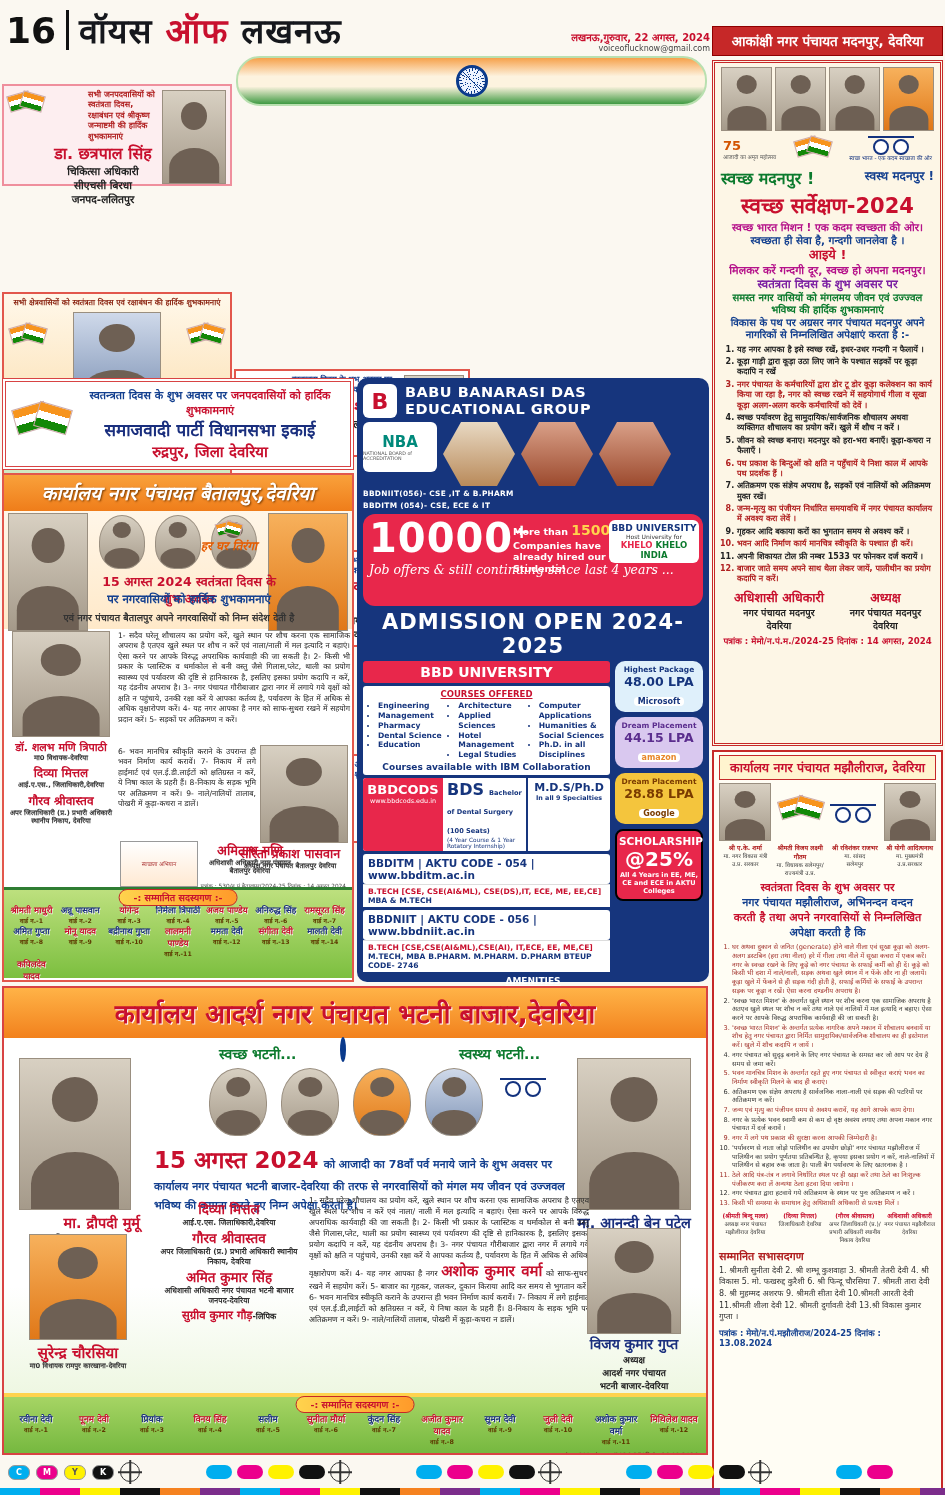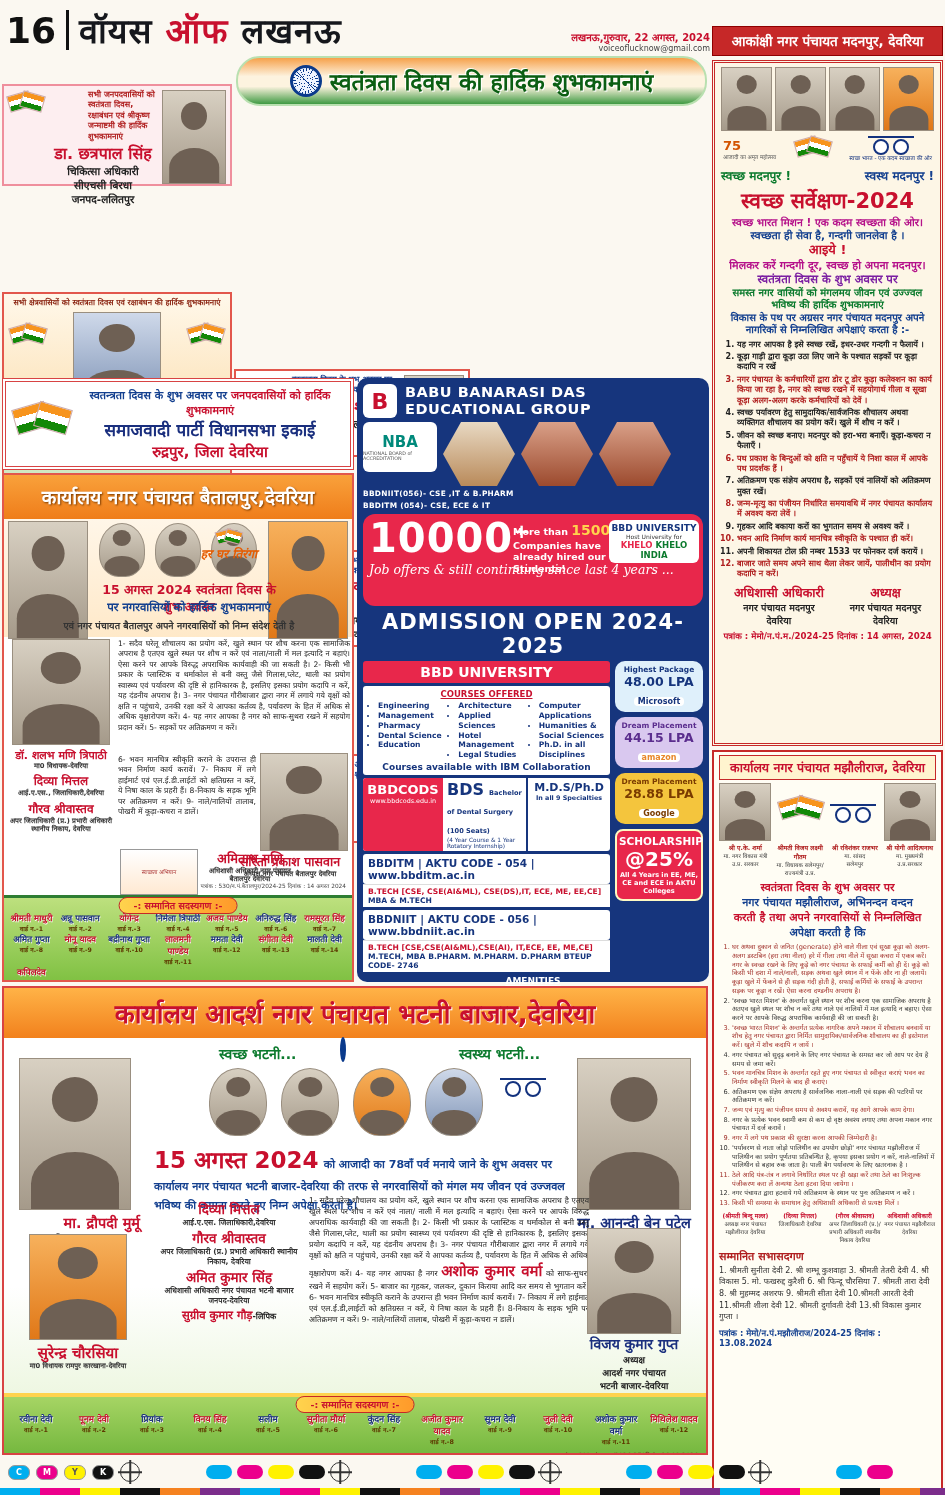--- a/index.html
+++ b/index.html
@@ -41,21 +41,21 @@
   
   .mdp{left:712px;top:60px;width:231px;height:686px;border:3px double #c62828;background:#fdf6e6;box-sizing:border-box;padding:4px 6px;}
   .mdphead{left:712px;top:26px;width:231px;height:30px;background:#c62828;color:#fff;font-size:13.5px;font-weight:bold;display:flex;align-items:center;justify-content:center;border:1px solid #8e0000;box-sizing:border-box;}
   .mdp .photos{display:flex;gap:3px;justify-content:space-between;}
   .mdp .photos .photo{width:53px;height:62px;}
   .logorow{display:flex;justify-content:space-between;align-items:center;margin:4px 2px;}
   .lg75{font-size:13px;font-weight:bold;color:#d35400;}
   .lg75 small{display:block;font-size:5.5px;color:#555;font-weight:normal;}
   .lgsw{font-size:5.5px;color:#13327e;text-align:center;}
   .slogrow{display:flex;justify-content:space-between;margin-top:2px;}
-  .slog1{color:#0b7a2d;font-weight:bold;font-size:12px;}
+  .slog1{color:#0b7a2d;font-weight:bold;font-size:16px;}
   .slog2{color:#14408f;font-weight:bold;font-size:12px;}
   .mdptitle{color:#c8102e;font-size:21px;font-weight:bold;text-align:center;margin:2px 0;}
   .mdpintro div{text-align:center;font-weight:bold;line-height:1.25;}
   .mdpintro div:nth-child(1){color:#b5128a;font-size:10.5px;}
   .mdpintro div:nth-child(2){color:#14408f;font-size:10.5px;}
   .mdpintro div:nth-child(3){color:#c8102e;font-size:13px;}
   .mdpintro div:nth-child(4){color:#b5128a;font-size:11px;}
   .mdpintro div:nth-child(5){color:#7b1fa2;font-size:11.5px;}
   .mdpintro div:nth-child(6){color:#0b7a2d;font-size:10px;}
   .mdpintro div:nth-child(7){color:#14408f;font-size:10px;}
@@ -93,21 +93,21 @@
   .smad .ph-r{position:absolute;right:4px;top:4px;}
   .smad .fl{position:absolute;left:4px;top:4px;}
   
   .sapa{left:2px;top:378px;width:352px;height:92px;border:4px double #d84343;background:#fff;box-sizing:border-box;display:flex;align-items:center;gap:8px;padding:4px 8px;}
   .sapa .txt{flex:1;text-align:center;}
   .sapa .g1{color:#14408f;font-weight:bold;font-size:11px;}
   .sapa .nm{color:#1a2f7e;font-weight:bold;font-size:17px;margin-top:1px;}
   .sapa .l1{color:#c8102e;font-weight:bold;font-size:15px;}
   
   .btp{left:2px;top:473px;width:352px;height:509px;border:2px solid #e2574c;background:#fff;box-sizing:border-box;overflow:hidden;}
-  .btphead{height:44px;background:linear-gradient(180deg,#f9a13b,#ef7d1a);display:flex;align-items:center;justify-content:center;}
+  .btphead{height:36px;background:linear-gradient(180deg,#f9a13b,#ef7d1a);display:flex;align-items:center;justify-content:center;font-style:italic;}
   .btphead .t{color:#fff;font-size:19px;font-weight:bold;text-shadow:1px 1px 2px #7c3c00;}
   .btp .strip{position:relative;height:118px;background:linear-gradient(180deg,#fff6e8,#ffe9c9);}
   .btp .strip .photo.big{position:absolute;width:78px;height:116px;}
   .ovr{display:flex;gap:10px;position:absolute;left:95px;top:4px;}
   .ovr .photo{width:44px;height:52px;border-radius:50% 50% 42% 42%;}
   .hargarh{position:absolute;right:95px;top:8px;color:#e65c00;font-weight:bold;font-size:12px;font-style:italic;text-align:right;}
   .btp .gl1{position:absolute;left:90px;top:62px;width:190px;text-align:center;color:#c8102e;font-size:12.5px;font-weight:bold;}
   .btp .gl2{position:absolute;left:90px;top:80px;width:190px;text-align:center;color:#14408f;font-size:11.5px;font-weight:bold;}
   .btp .gl3{position:absolute;left:10px;top:100px;width:330px;text-align:center;color:#333;font-size:9.5px;font-weight:bold;}
   .btpmain{position:relative;height:258px;}
@@ -178,21 +178,21 @@
   .aktucourses span{color:#16357d;}
   .bbdright{width:88px;position:relative;}
   .badge{border-radius:10px;text-align:center;padding:4px 2px;margin-bottom:5px;}
   .badge .l{font-size:7.5px;font-weight:bold;}
   .badge .v{font-size:12.5px;font-weight:bold;}
   .badge .br{font-size:8px;font-weight:bold;background:#fff;border-radius:4px;display:inline-block;padding:0 4px;margin-top:1px;}
   .badge:nth-child(1){background:#dff0fb;color:#16357d;}
   .badge:nth-child(2){background:#d9c8ef;color:#5b2d8e;}
   .badge:nth-child(2) .br{color:#e8882a;}
   .badge:nth-child(3){background:#f4c53d;color:#7a3b00;}
-  .schol{background:#e8274b;border:2px solid #fef9c3;border-radius:8px;text-align:center;padding:4px 2px;}
+  .schol{background:#e8274b;border:2px solid #000000;border-radius:8px;text-align:center;padding:4px 2px;}
   .schol .s1{font-size:10.5px;font-weight:bold;}
   .schol .s2{font-size:20px;font-weight:bold;}
   .schol .s3{font-size:6.6px;font-weight:bold;}
   .amen-t{text-align:center;font-weight:bold;font-size:9px;text-decoration:underline;margin-top:4px;}
   .amenrow{display:flex;justify-content:space-between;margin-top:3px;}
   .amen{width:33px;text-align:center;}
   .amen .ic{width:24px;height:24px;margin:0 auto;background:#e8274b;border-radius:50%;color:#fff;font-size:12px;line-height:24px;}
   .amen .lb{font-size:5.4px;line-height:1.25;margin-top:2px;font-weight:bold;}
   .recr{background:#fff;border-radius:4px;margin-top:4px;padding:3px 4px;color:#16357d;}
   .recr .rt{color:#16357d;font-weight:bold;font-size:8.5px;text-align:center;text-decoration:underline;}
@@ -268,21 +268,20 @@
     <span class="mastbar"></span>
     <span class="mtitle"><span>वॉयस</span> <span class="red">ऑफ</span> <span>लखनऊ</span></span>
   </div>
   <div class="abs dateblk">
     <div class="d">लखनऊ,गुरुवार, 22 अगस्त, 2024</div>
     <div class="e">voiceoflucknow@gmail.com</div>
   </div>
 
   <div class="abs banner">
     <span class="chakra"></span>
-    <span class="t">स्वतंत्रता दिवस की हार्दिक शुभकामनाएं</span>
   </div>
 
   <div class="abs adbox smad pinkbg" style="left:2px;top:84px;width:230px;height:102px;border-color:#ef8f9d;">
     <span class="flags fl">
         <i></i>
         <i></i>
       </span>
     <div class="photo ph-r" style="width:62px;height:92px;"></div>
     <div style="margin-left:40px;margin-right:68px;">
       <div class="greet" style="color:#b02020;margin-left:40px;">सभी जनपदवासियों को स्वतंत्रता दिवस, रक्षाबंधन एवं श्रीकृष्ण जन्माष्टमी की हार्दिक शुभकामनाएं</div>

